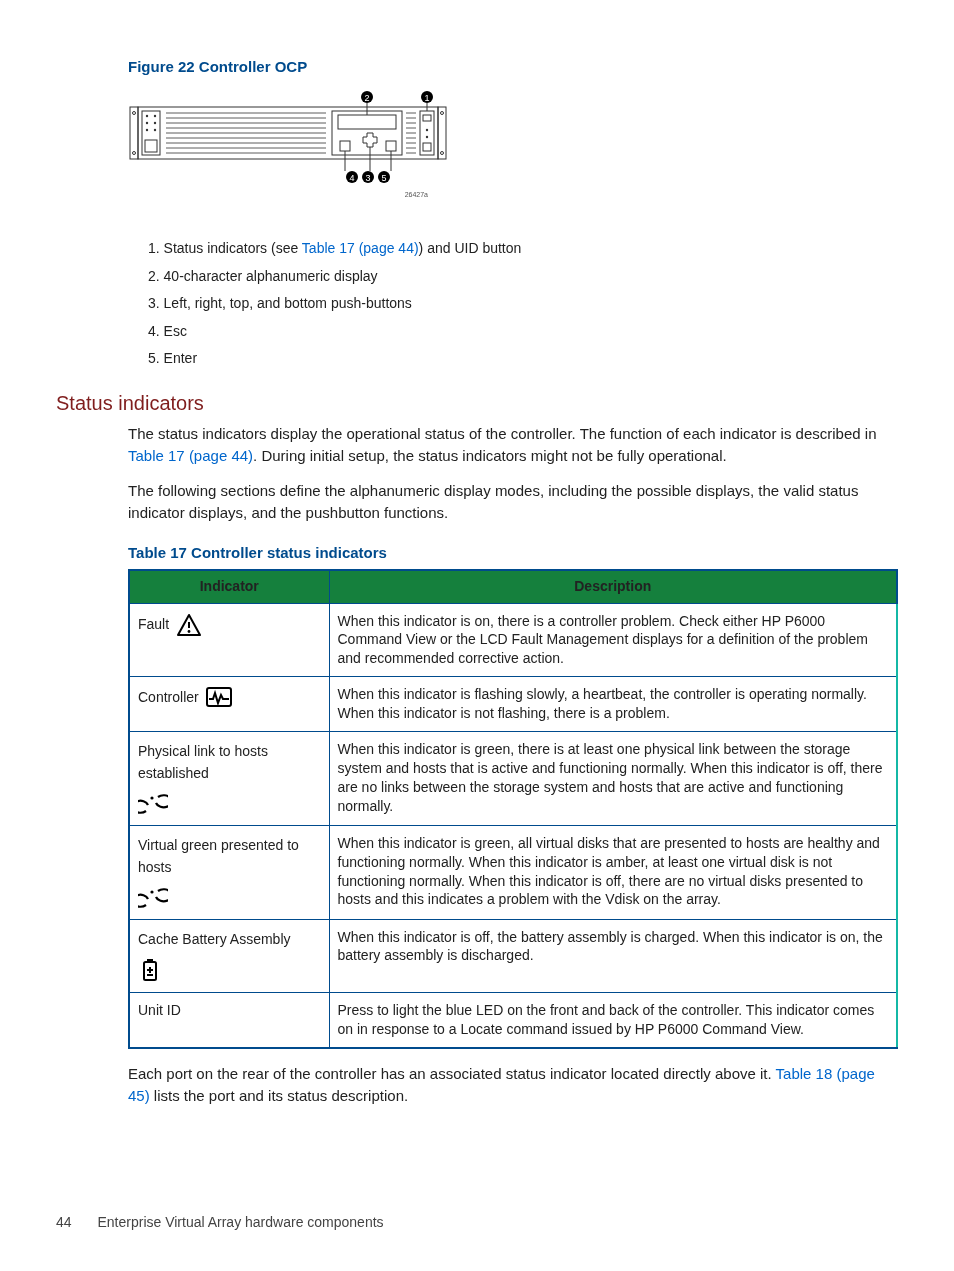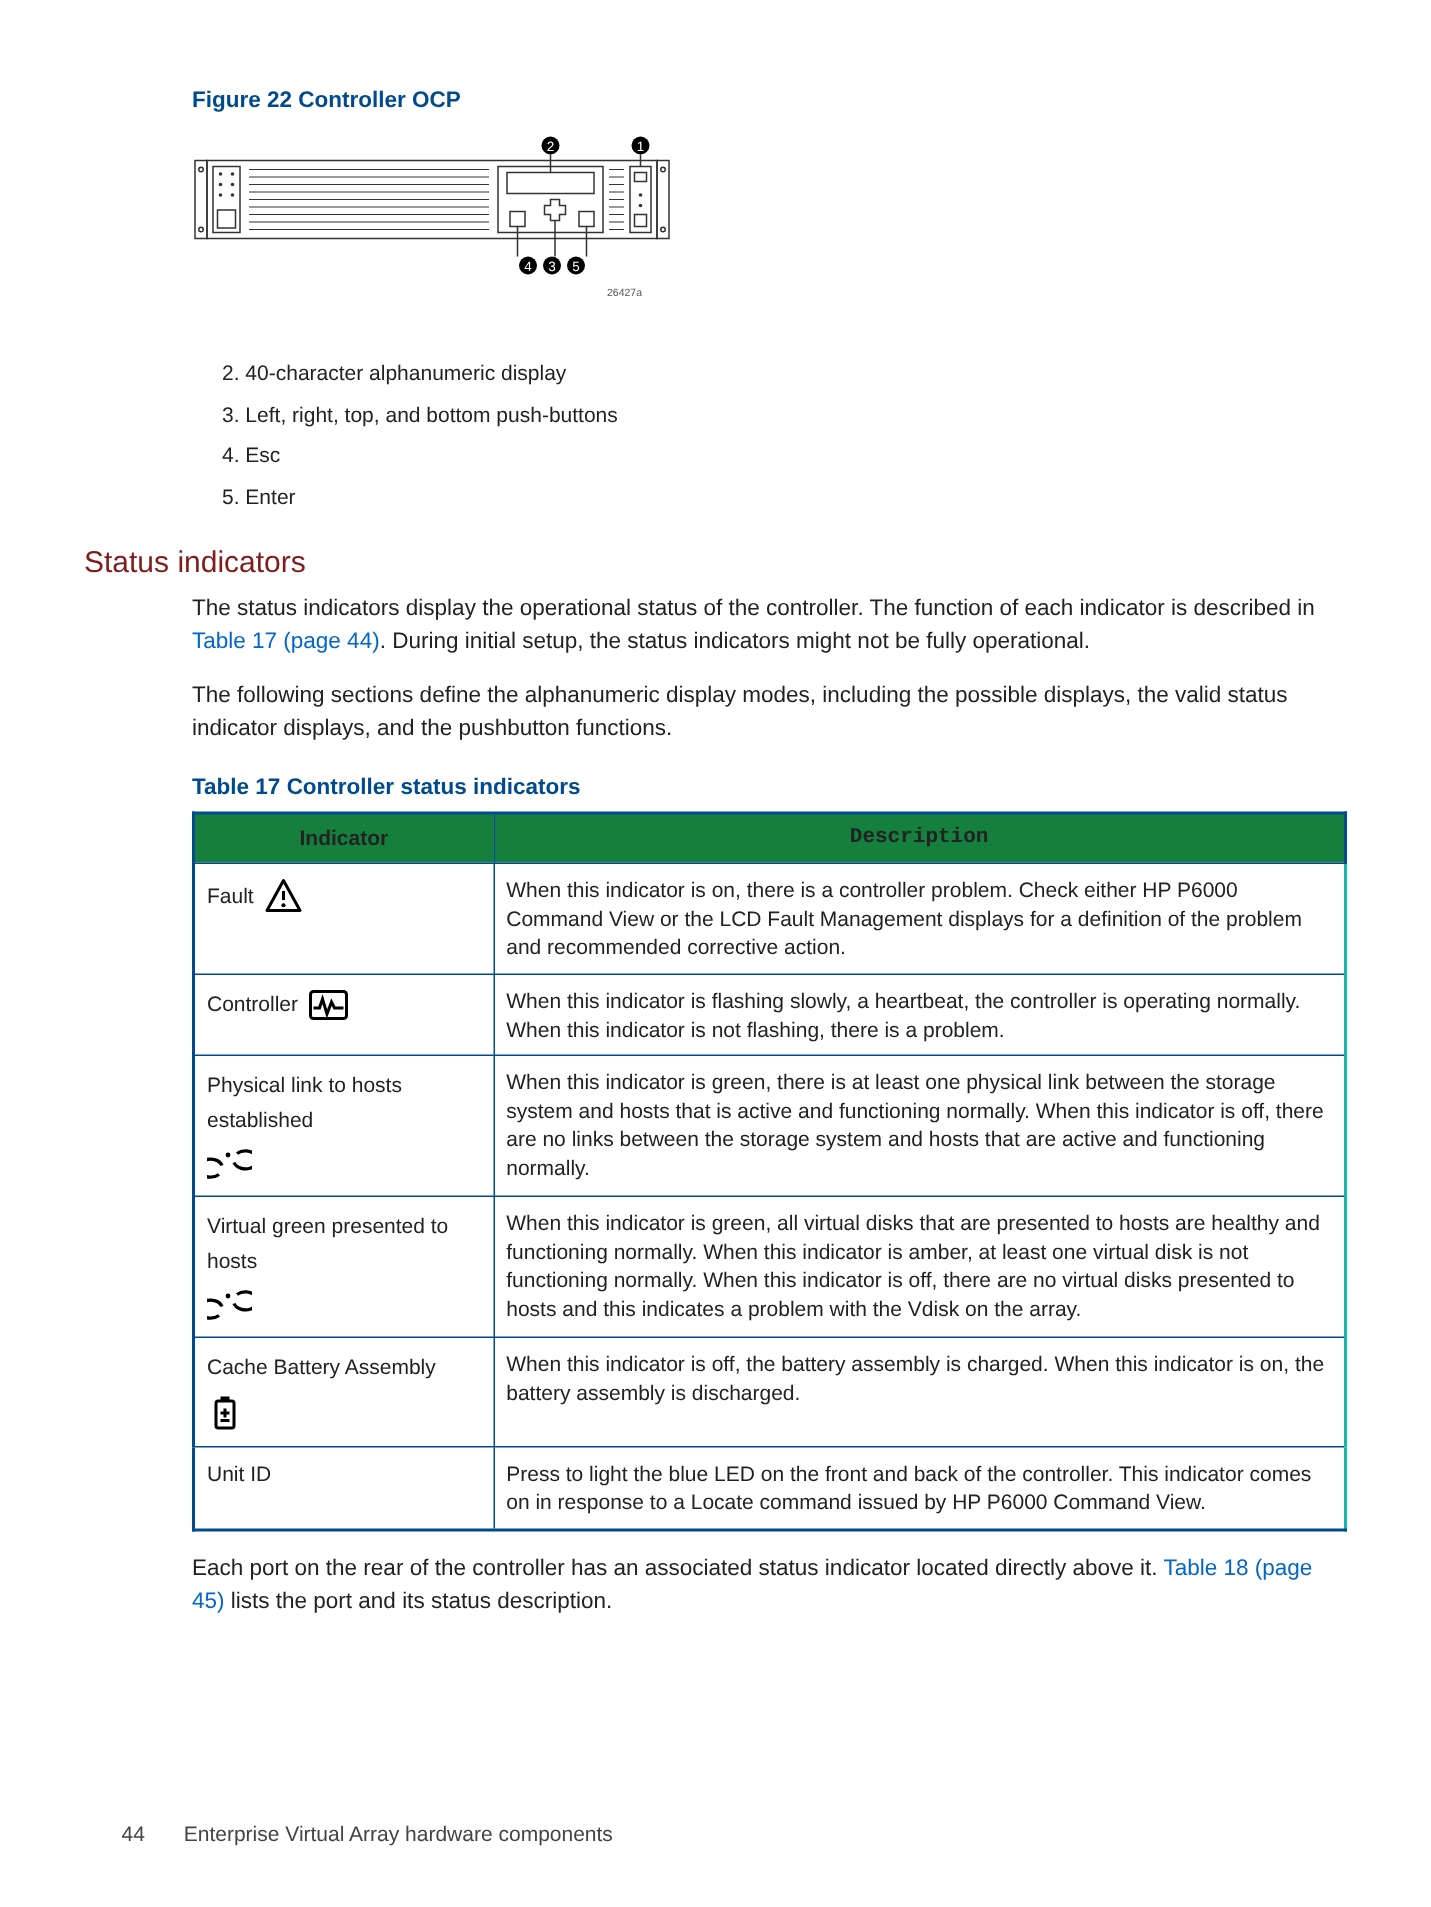--- a/index.html
+++ b/index.html
@@ -74,33 +74,32 @@
   table.status tr:last-child td { border-bottom: 2px solid #004b8d; }
   table.status td {
     border-bottom: 1px solid #004b8d;
     border-left: 1px solid #004b8d;
     border-right: 1px solid #004b8d;
     padding: 8px 8px;
     vertical-align: top;
     line-height: 1.35;
   }
   table.status th:first-child { border-left: 2px solid #004b8d; }
-  table.status th:last-child  { border-right: 2px solid #004b8d; font-family: Liberation Mono, monospace; }
+  table.status th:last-child  { border-right: 2px solid #004b8d; }
   table.status td:first-child { border-left: 2px solid #004b8d; }
   table.status td:last-child  { border-right: 2px solid #14b8a6; }
   .ind-col { width: 200px; }
   .ind-cell { display:flex; align-items:center; gap:6px; flex-wrap:wrap; line-height:1.6;}
   .icon { display:inline-flex; vertical-align:middle; }
   .footer {
     position: absolute;
     bottom: 38px;
     left: 56px;
     font-size: 14px;
     color: #444;
-    margin-left: 25px;
   }
   .footer .pageno { margin-right: 22px; }
 </style>
 </head>
 <body>
 
 <svg width="0" height="0" style="position:absolute">
   <defs>
     <g id="ic-fault">
       <path d="M14 3 L25 23 L3 23 Z" fill="none" stroke="#000" stroke-width="2" stroke-linejoin="round"></path>
@@ -209,20 +208,24 @@
 
       <line x1="263" y1="66" x2="263" y2="86" stroke="#333"></line>
       <circle cx="256" cy="92" r="6" fill="#000"></circle>
       <text x="256" y="95.5" fill="#fff" font-size="9" text-anchor="middle">5</text>
 
       <text x="300" y="112" font-size="7" fill="#555" text-anchor="end">26427a</text>
     </svg>
   </div>
 
   <ol class="legend-list">
+    <li>
+      <span>1.</span>
+      <span>Status indicators (see </span><a href="#" class="link">Table 17 (page 44)</a><span>) and UID button</span>
+    </li>
     <li><span>2.</span> <span>40-character alphanumeric display</span></li>
     <li><span>3.</span> <span>Left, right, top, and bottom push-buttons</span></li>
     <li><span>4.</span> <span>Esc</span></li>
     <li><span>5.</span> <span>Enter</span></li>
   </ol>
 
   <div class="h2">Status indicators</div>
 
   <p class="body-text">
     <span>The status indicators display the operational status of the controller. The function of each indicator is described in </span><a href="#" class="link">Table 17 (page 44)</a><span>. During initial setup, the status indicators might not be fully operational.</span>

